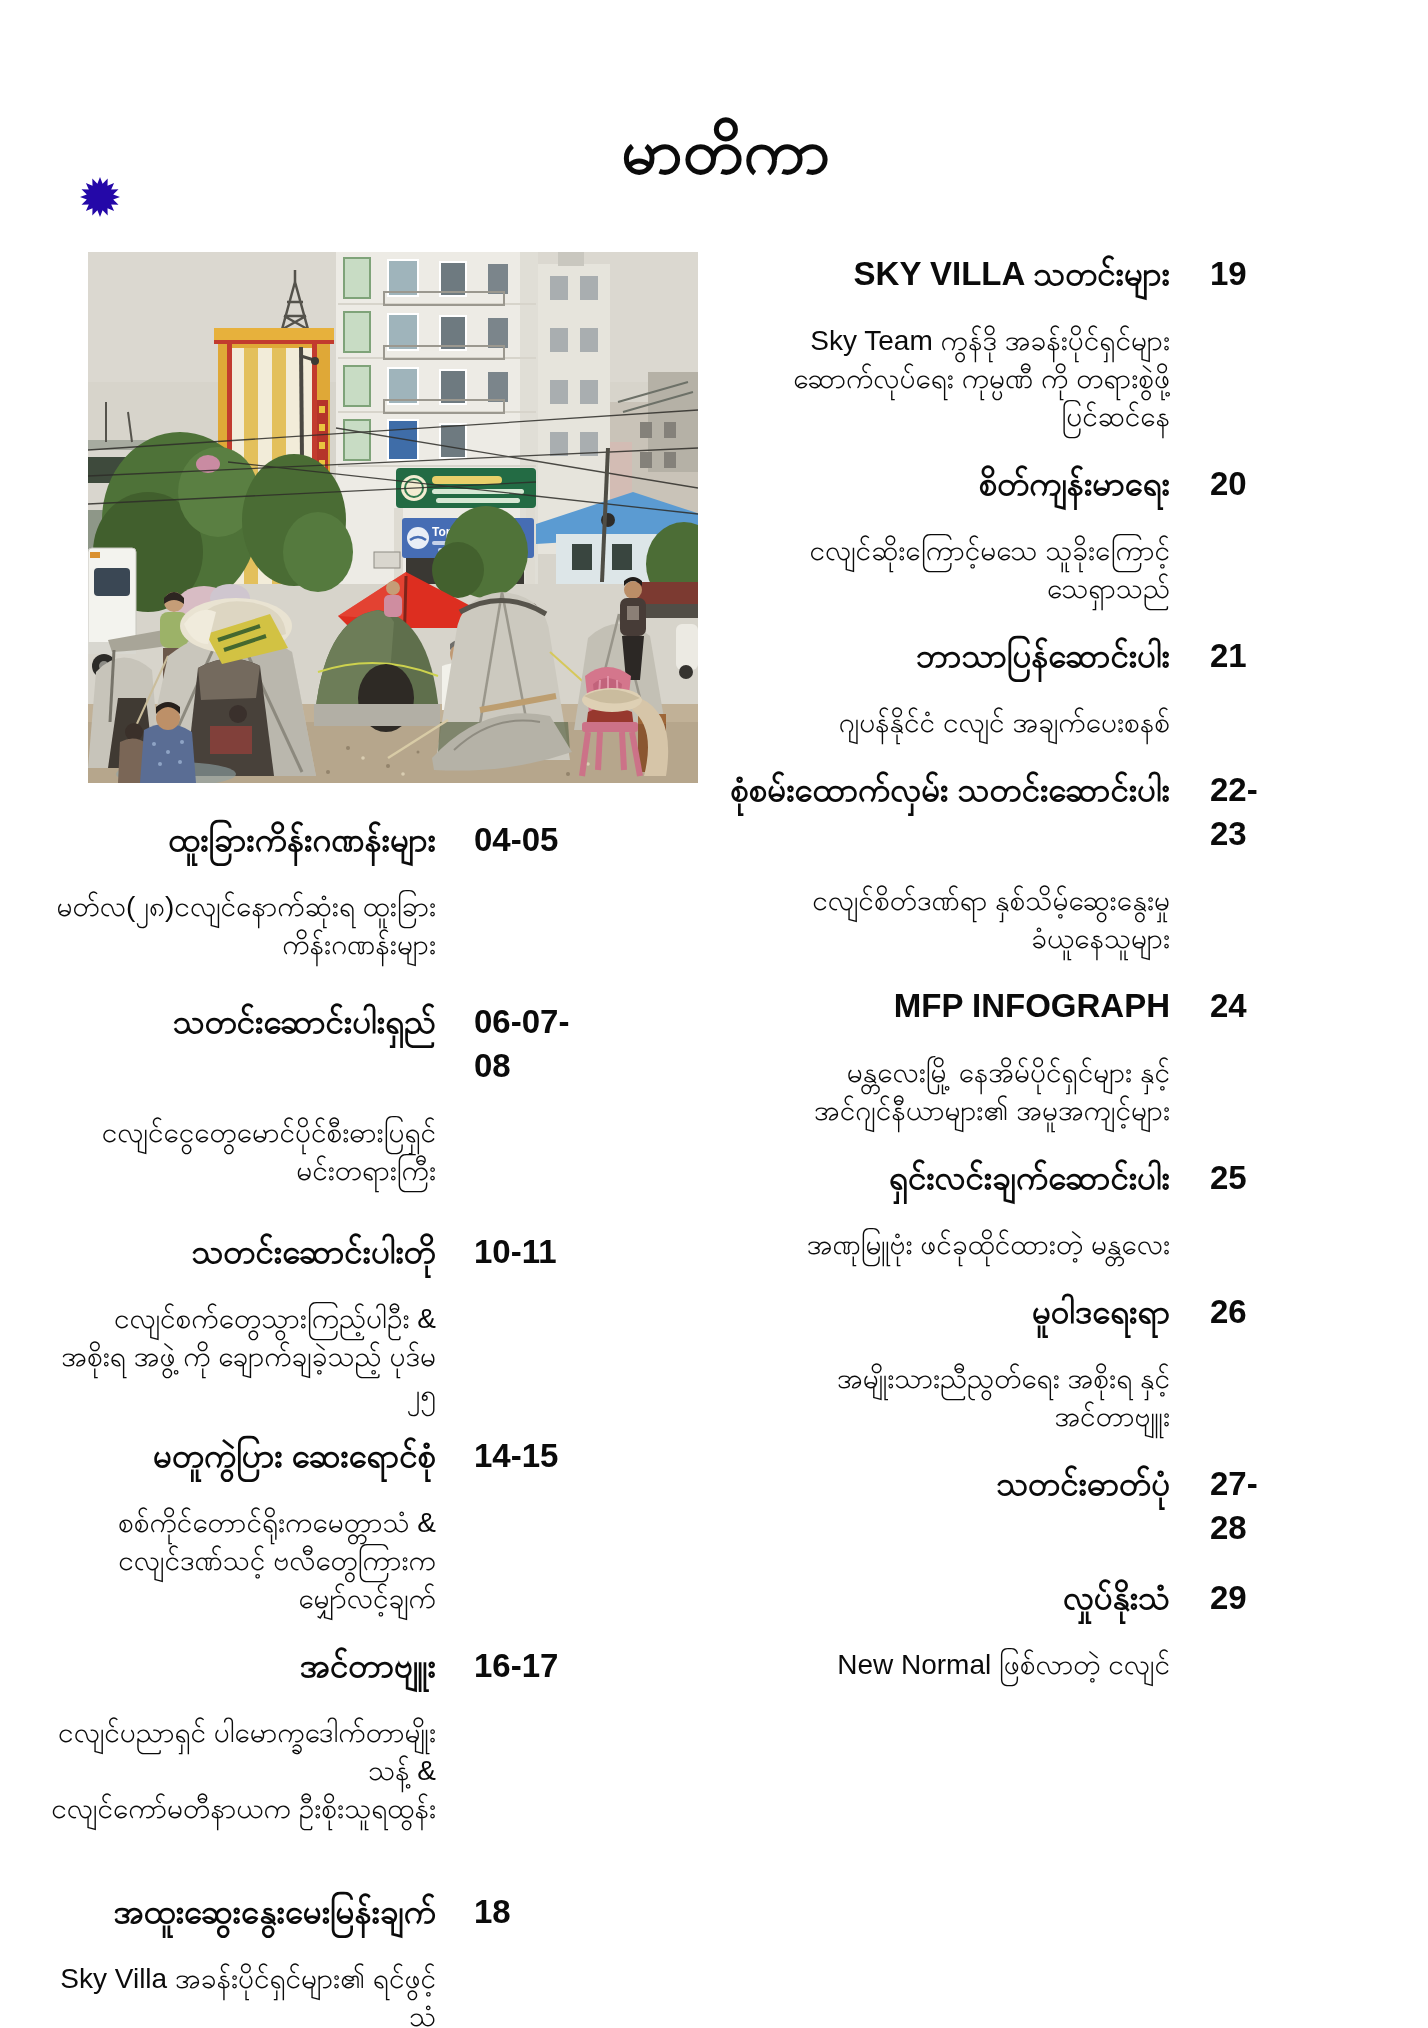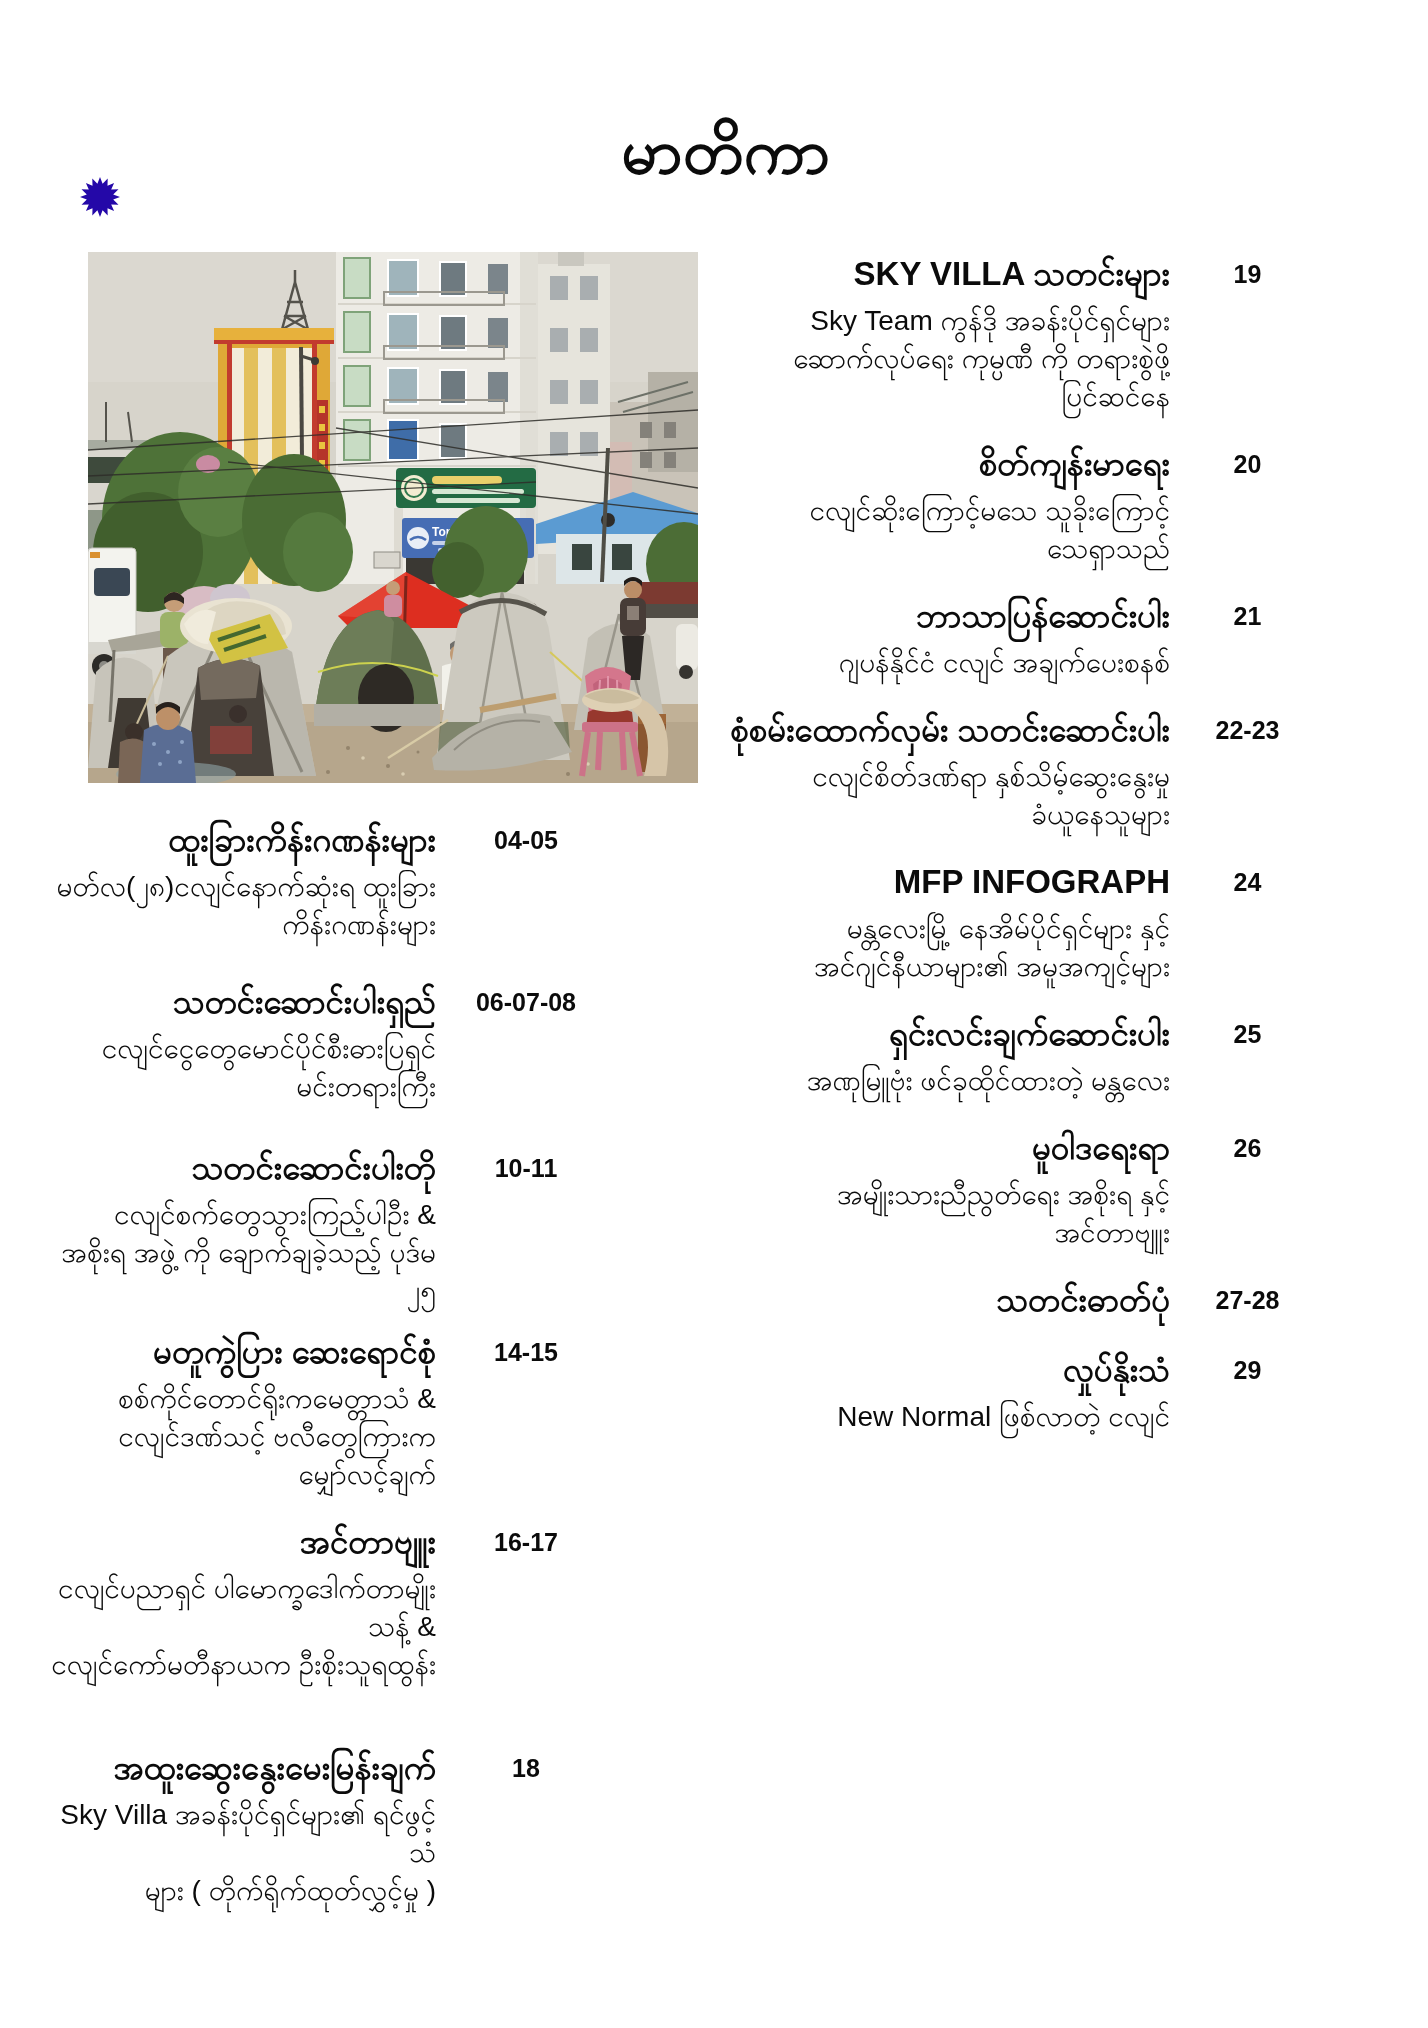--- a/index.html
+++ b/index.html
@@ -6,25 +6,25 @@
   .page{position:relative;width:1428px;height:2028px;background:#ffffff;overflow:hidden;
         font-family:"Liberation Sans","DejaVu Sans",sans-serif;color:#0b0b0b;}
   .title{position:absolute;top:112px;left:12px;width:100%;text-align:center;margin:0;
          font-size:62px;font-weight:700;letter-spacing:0.5px;}
   .starburst{position:absolute;left:80px;top:177px;width:40px;height:40px;}
   .photo{position:absolute;left:88px;top:252px;width:610px;height:531px;margin:0;
          overflow:hidden;background:#d7d4cb;}
   .col{position:absolute;}
   .col-left{left:48px;top:818px;width:530px;}
   .col-right{left:650px;top:252px;width:635px;}
-  .entry{display:grid;}
+  .entry{display:grid;gap:20px;}
   .col-left .entry{grid-template-columns:1fr 104px;column-gap:38px;}
   .col-right .entry{grid-template-columns:1fr 75px;column-gap:40px;margin-bottom:26px;}
   .heading{grid-column:1;grid-row:1;text-align:right;font-weight:700;font-size:33px;line-height:44px;}
-  .pages{grid-column:2;grid-row:1;text-align:center;font-weight:700;font-size:25px;line-height:44px;}
+  .pages{grid-column:2;grid-row:1;text-align:left;font-weight:700;font-size:33px;line-height:44px;}
   .subtitle{grid-column:1;grid-row:2;text-align:right;font-size:28px;line-height:38px;margin-top:6px;}
   .subline{min-height:38px;}
 </style>
 </head>
 <body>
 
 <div class="page">
 
   <svg class="starburst" viewBox="0 0 40 40">
     <polygon points="40,20 33.2,22.6 38.5,27.7 31.2,27.5 34.1,34.1 27.5,31.2 27.7,38.5 22.6,33.2 20,40 17.4,33.2 12.3,38.5 12.5,31.2 5.9,34.1 8.8,27.5 1.5,27.7 6.8,22.6 0,20 6.8,17.4 1.5,12.3 8.8,12.5 5.9,5.9 12.5,8.8 12.3,1.5 17.4,6.8 20,0 22.6,6.8 27.7,1.5 27.5,8.8 34.1,5.9 31.2,12.5 38.5,12.3 33.2,17.4" fill="#2408a8"></polygon>

